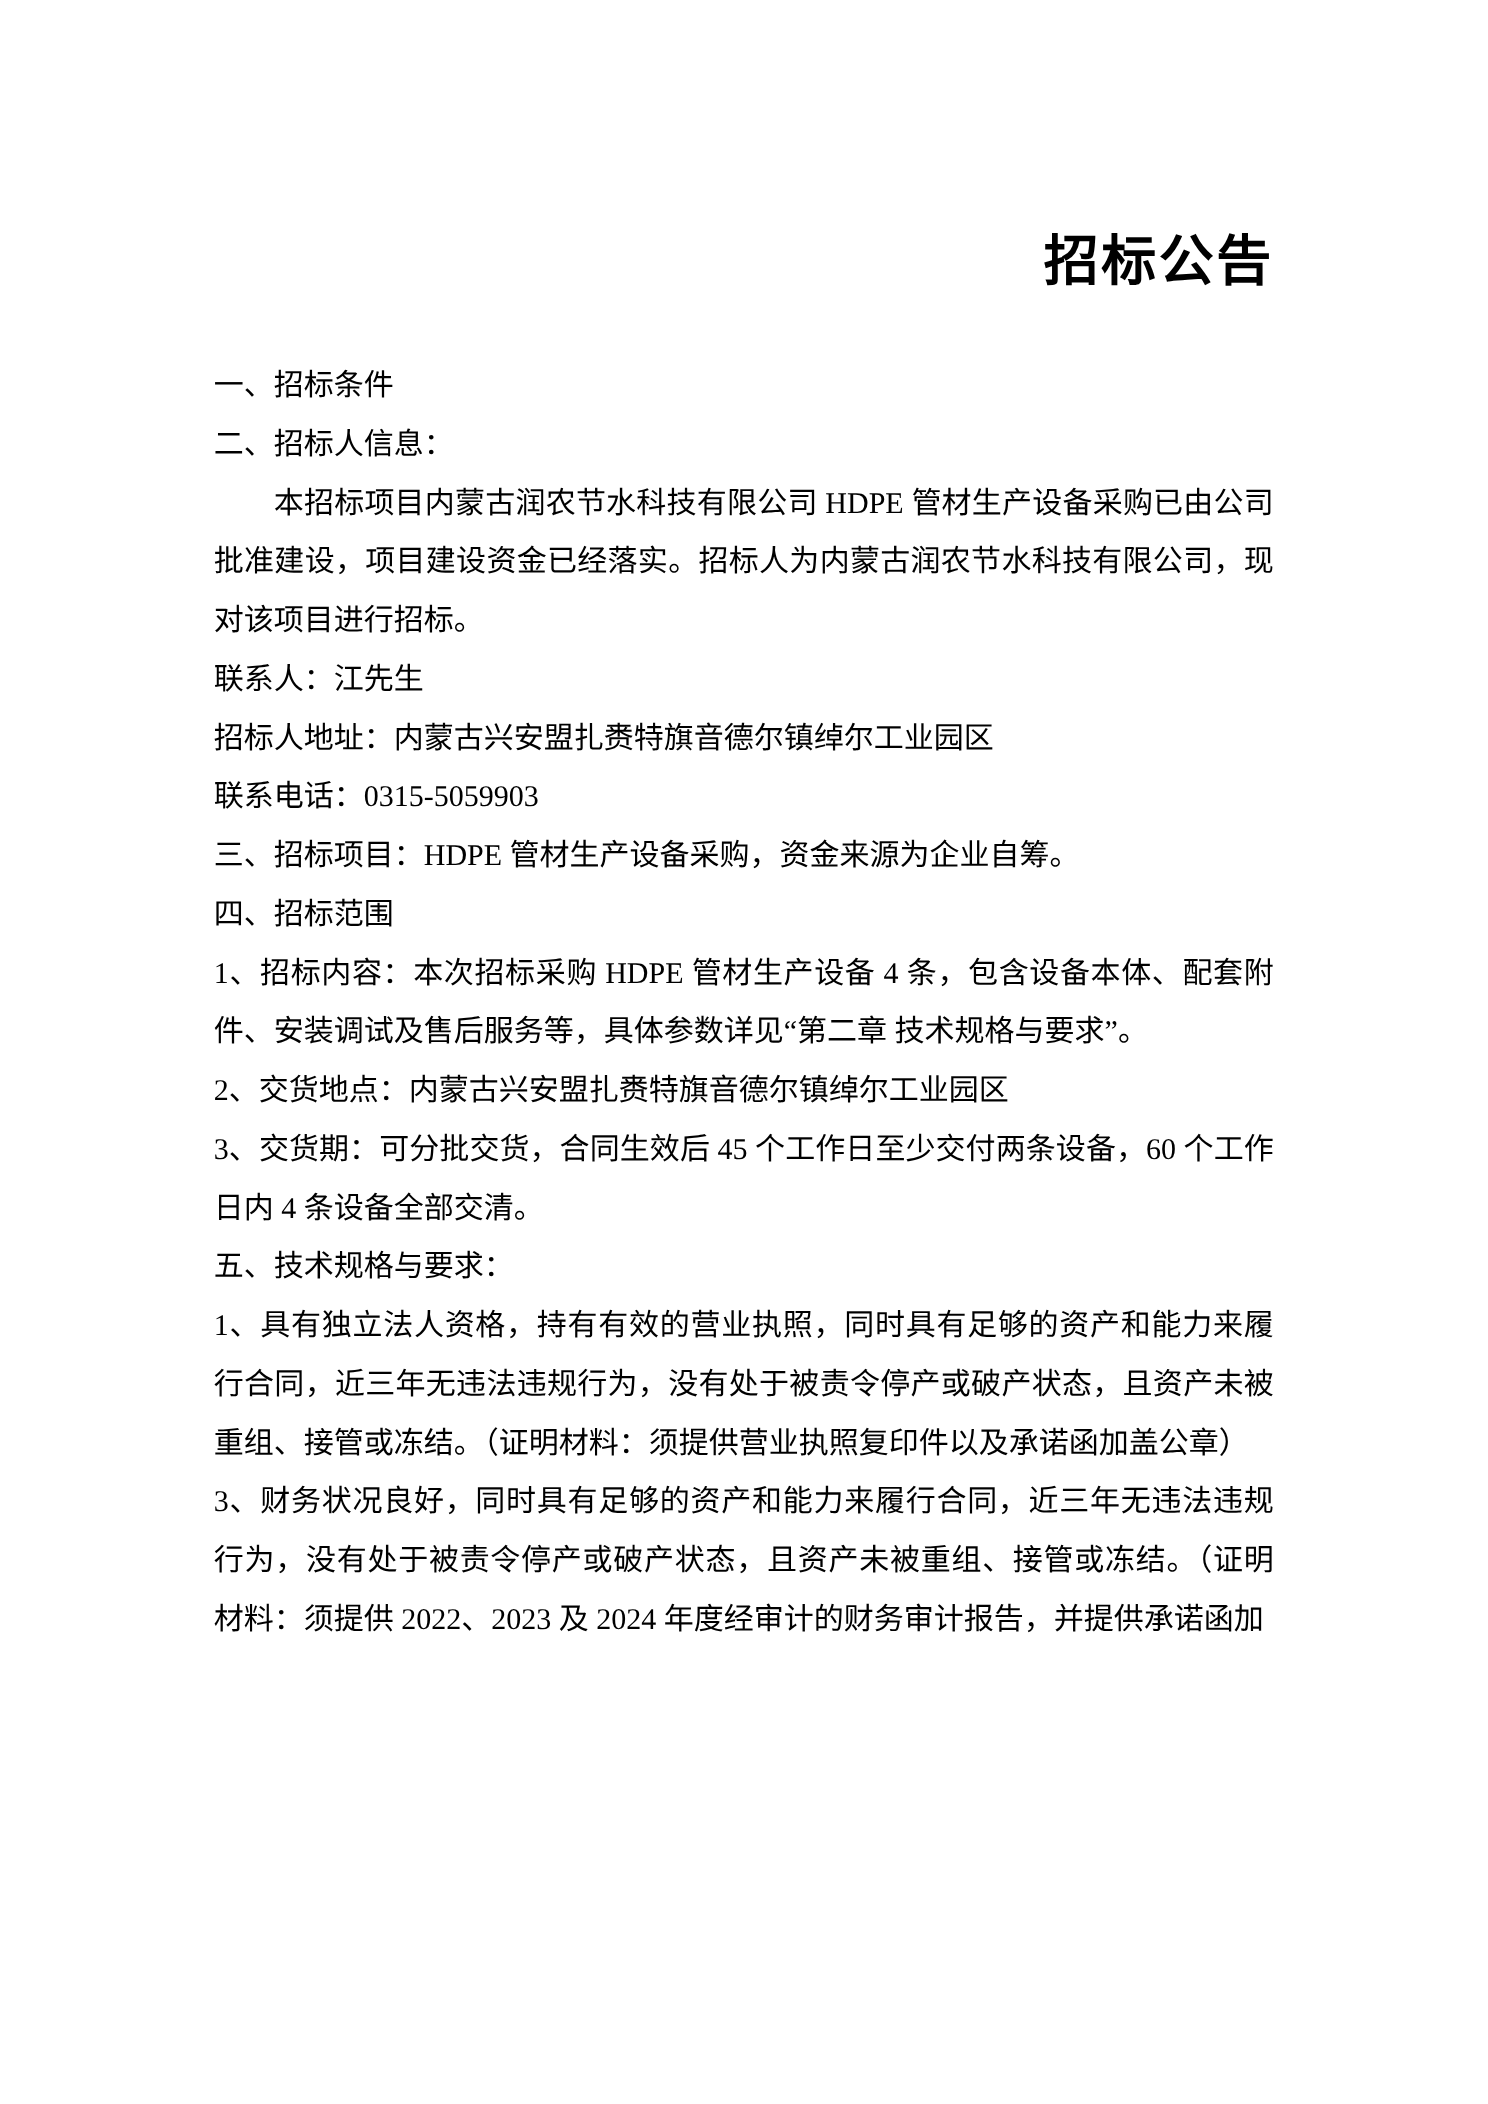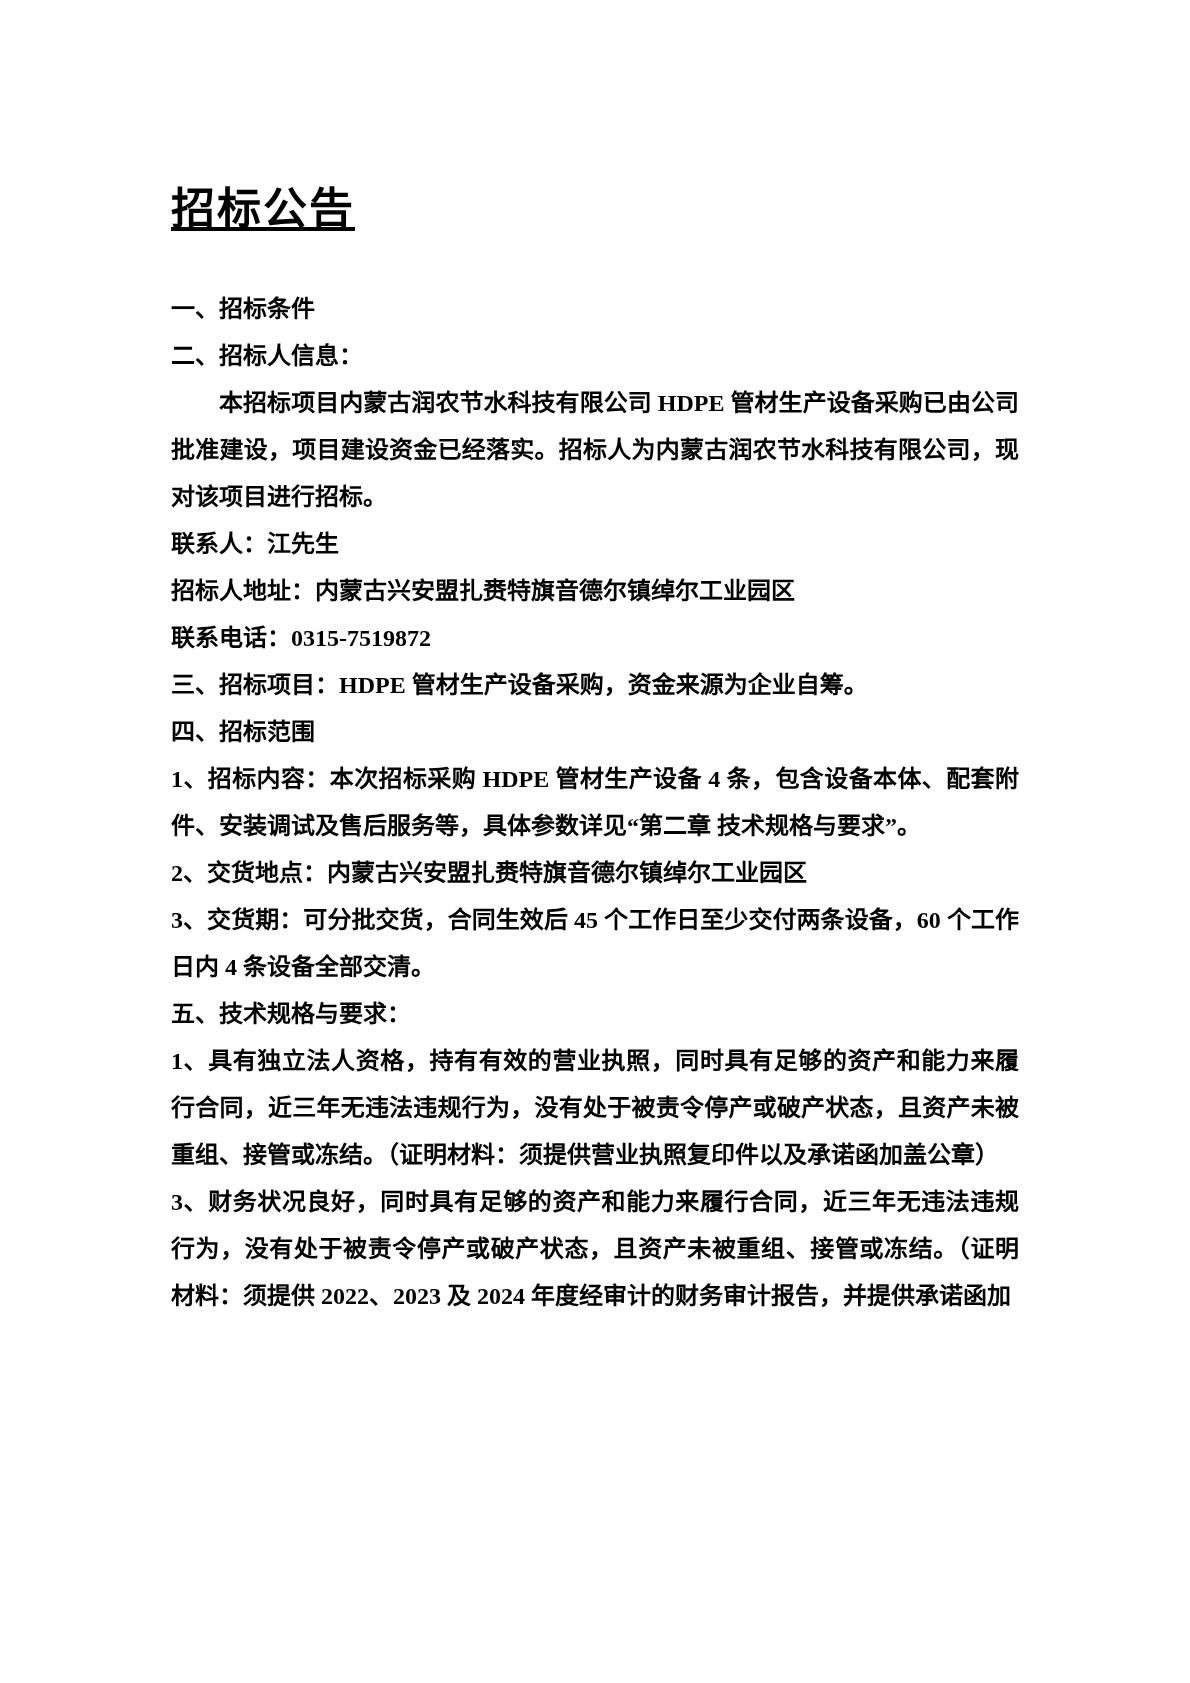--- a/index.html
+++ b/index.html
@@ -19,49 +19,47 @@
     width: 1190px;
     height: 1683px;
     padding: 188px 171px 0 171px;
     background: #ffffff;
   }
   .doc-title {
     margin: 0 0 54px 0;
     font-size: 44px;
     line-height: 44px;
     font-weight: bold;
-    text-align: left;
+    text-align: right;
     letter-spacing: 2px;
-    text-decoration: underline;
   }
   .doc-body p.para {
     margin: 0;
     font-size: 24px;
     line-height: 47px;
     text-align: justify;
     text-justify: inter-ideograph;
     word-break: break-all;
-    font-weight: bold;
   }
   .doc-body p.para.indent {
     text-indent: 2em;
   }
 </style>
 </head>
 <body>
 
 <div class="page">
   <h1 class="doc-title">招标公告</h1>
   <div class="doc-body">
     <p class="para">一、招标条件</p>
     <p class="para">二、招标人信息：</p>
     <p class="para indent">本招标项目内蒙古润农节水科技有限公司 HDPE 管材生产设备采购已由公司批准建设，项目建设资金已经落实。招标人为内蒙古润农节水科技有限公司，现对该项目进行招标。</p>
     <p class="para">联系人：江先生</p>
     <p class="para">招标人地址：内蒙古兴安盟扎赉特旗音德尔镇绰尔工业园区</p>
-    <p class="para">联系电话：0315-7519872</p>
+    <p class="para">联系电话：0315-5059903</p>
     <p class="para">三、招标项目：HDPE 管材生产设备采购，资金来源为企业自筹。</p>
     <p class="para">四、招标范围</p>
     <p class="para">1、招标内容：本次招标采购 HDPE 管材生产设备 4 条，包含设备本体、配套附件、安装调试及售后服务等，具体参数详见“第二章 技术规格与要求”。</p>
     <p class="para">2、交货地点：内蒙古兴安盟扎赉特旗音德尔镇绰尔工业园区</p>
     <p class="para">3、交货期：可分批交货，合同生效后 45 个工作日至少交付两条设备，60 个工作日内 4 条设备全部交清。</p>
     <p class="para">五、技术规格与要求：</p>
     <p class="para">1、具有独立法人资格，持有有效的营业执照，同时具有足够的资产和能力来履行合同，近三年无违法违规行为，没有处于被责令停产或破产状态，且资产未被重组、接管或冻结。（证明材料：须提供营业执照复印件以及承诺函加盖公章）</p>
     <p class="para">3、财务状况良好，同时具有足够的资产和能力来履行合同，近三年无违法违规行为，没有处于被责令停产或破产状态，且资产未被重组、接管或冻结。（证明材料：须提供 2022、2023 及 2024 年度经审计的财务审计报告，并提供承诺函加</p>
   </div>
 </div>

